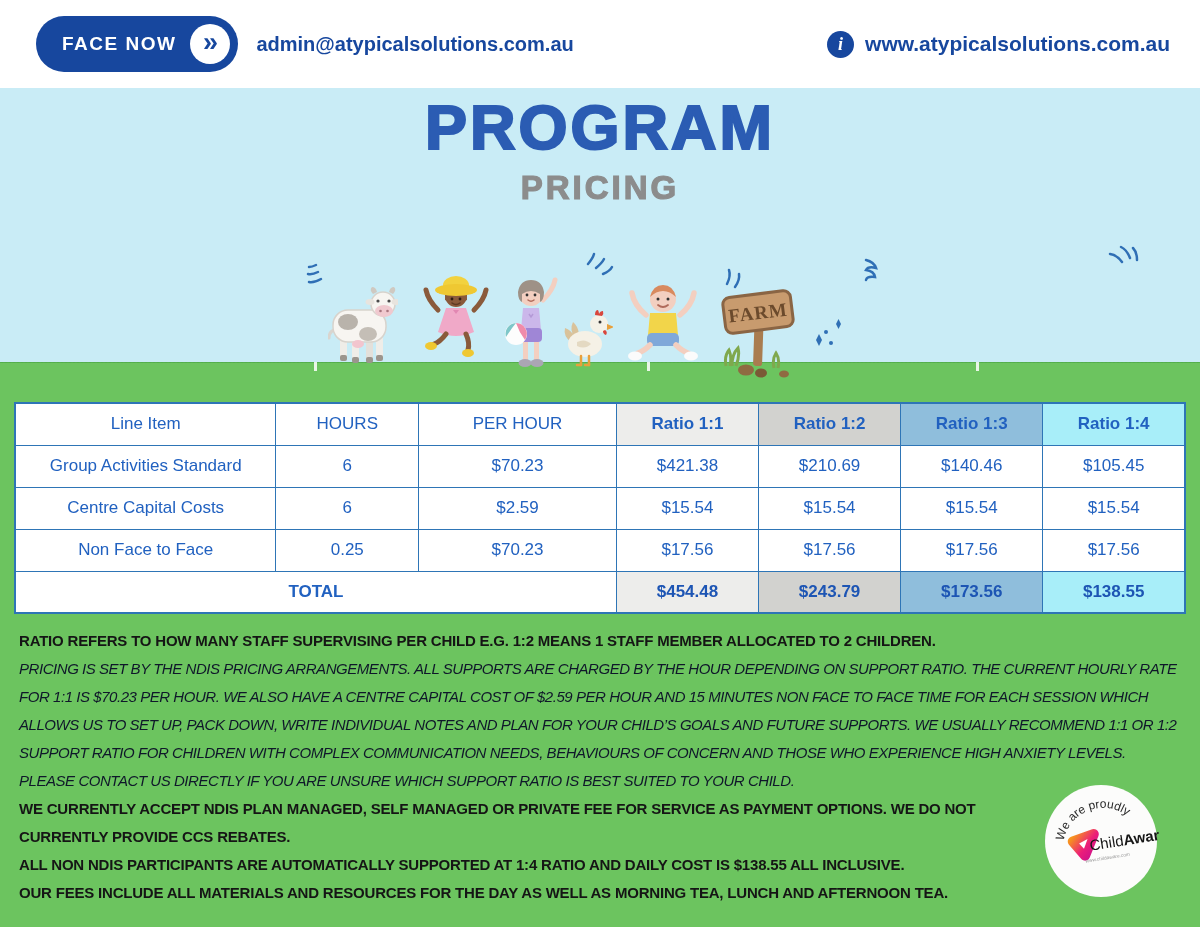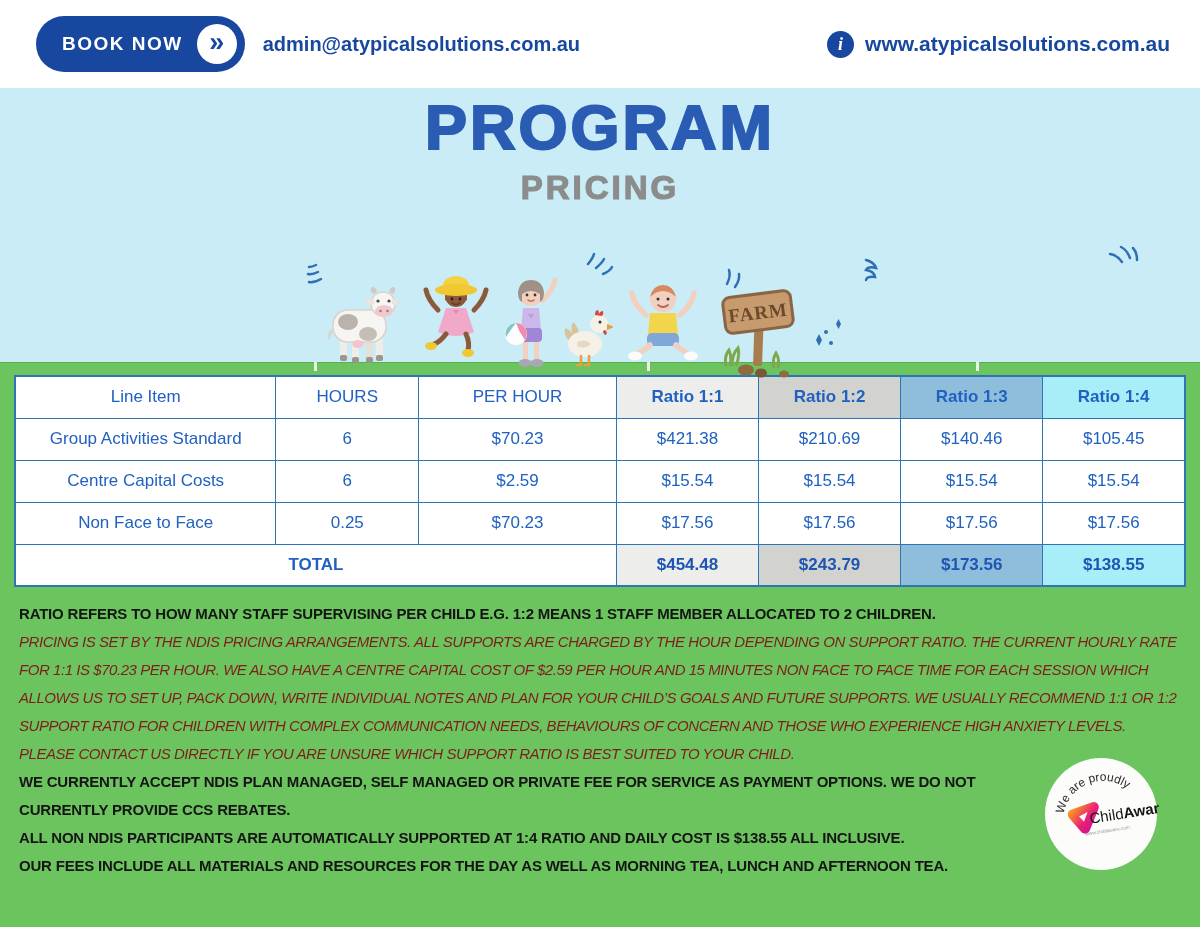--- a/index.html
+++ b/index.html
@@ -48,21 +48,21 @@
   .illus svg{position:absolute;}
   .svg-cow{left:328px;bottom:-2px;}
   .svg-girlhat{left:420px;bottom:0px;}
   .svg-girlball{left:503px;bottom:-8px;}
   .svg-chicken{left:563px;bottom:-8px;}
   .svg-boy{left:624px;bottom:-5px;}
   .svg-sign{left:716px;bottom:-18px;}
   .svg-decor{left:0;bottom:0;width:1200px;height:120px;}
 
   
-  .green{position:relative;z-index:1;background:#6CC45F;padding-top:13px;height:565px;box-sizing:border-box;}
+  .green{position:relative;z-index:1;background:#6CC45F;padding-top:40px;height:565px;box-sizing:border-box;}
   .grass-edge{position:absolute;top:-15px;left:0;width:100%;height:16px;display:block;}
   .grass-tick{position:absolute;top:-8px;width:3px;height:17px;background:rgba(255,255,255,.85);}
 
   
   table.pricing{
     width:1172px;margin:0 14px;border-collapse:collapse;background:#fff;
     border:2px solid #2E75B6;table-layout:fixed;
   }
   table.pricing td{
     border:1px solid #2E75B6;height:42px;text-align:center;vertical-align:middle;
@@ -74,34 +74,34 @@
   td.c-r3{background:#8FBEDC;}
   td.c-r4{background:#A8EEF9;}
   tr.body-row td{background:#fff;}
   td.total-label{font-weight:bold;color:#1D55B4;text-align:right;padding-right:16px;}
   tr.total-row td.val{font-weight:bold;color:#1D55B4;}
 
   
   .notes{padding:13px 19px 0 19px;color:#151515;}
   .notes p{margin:0;}
   .p-bold{font-weight:bold;font-size:15px;line-height:28px;letter-spacing:-0.2px;}
-  .p-italic{font-style:italic;font-weight:normal;font-size:15px;line-height:28px;letter-spacing:-0.45px;color:#7f1d1d;}
+  .p-italic{font-style:italic;font-weight:normal;font-size:15px;line-height:28px;letter-spacing:-0.45px;color:#0f172a;}
   .notes-bottom{display:flex;align-items:flex-start;}
   .notes-left{width:1002px;}
   .badge-wrap{flex:1;display:flex;justify-content:center;position:relative;top:-12px;}
 </style>
 </head>
 <body>
 
 <div class="poster">
 
   <div class="topbar">
     <div class="topbar-left">
       <button class="book-now">
-        <span class="label">BOOK NOW</span>
+        <span class="label">FACE NOW</span>
         <span class="chev">»</span>
       </button>
       <div class="contact">
         <div>admin@atypicalsolutions.com.au</div>
       </div>
     </div>
     <div class="topbar-right">
       <span class="info-icon">i</span>
       <span class="website">www.atypicalsolutions.com.au</span>
     </div>

